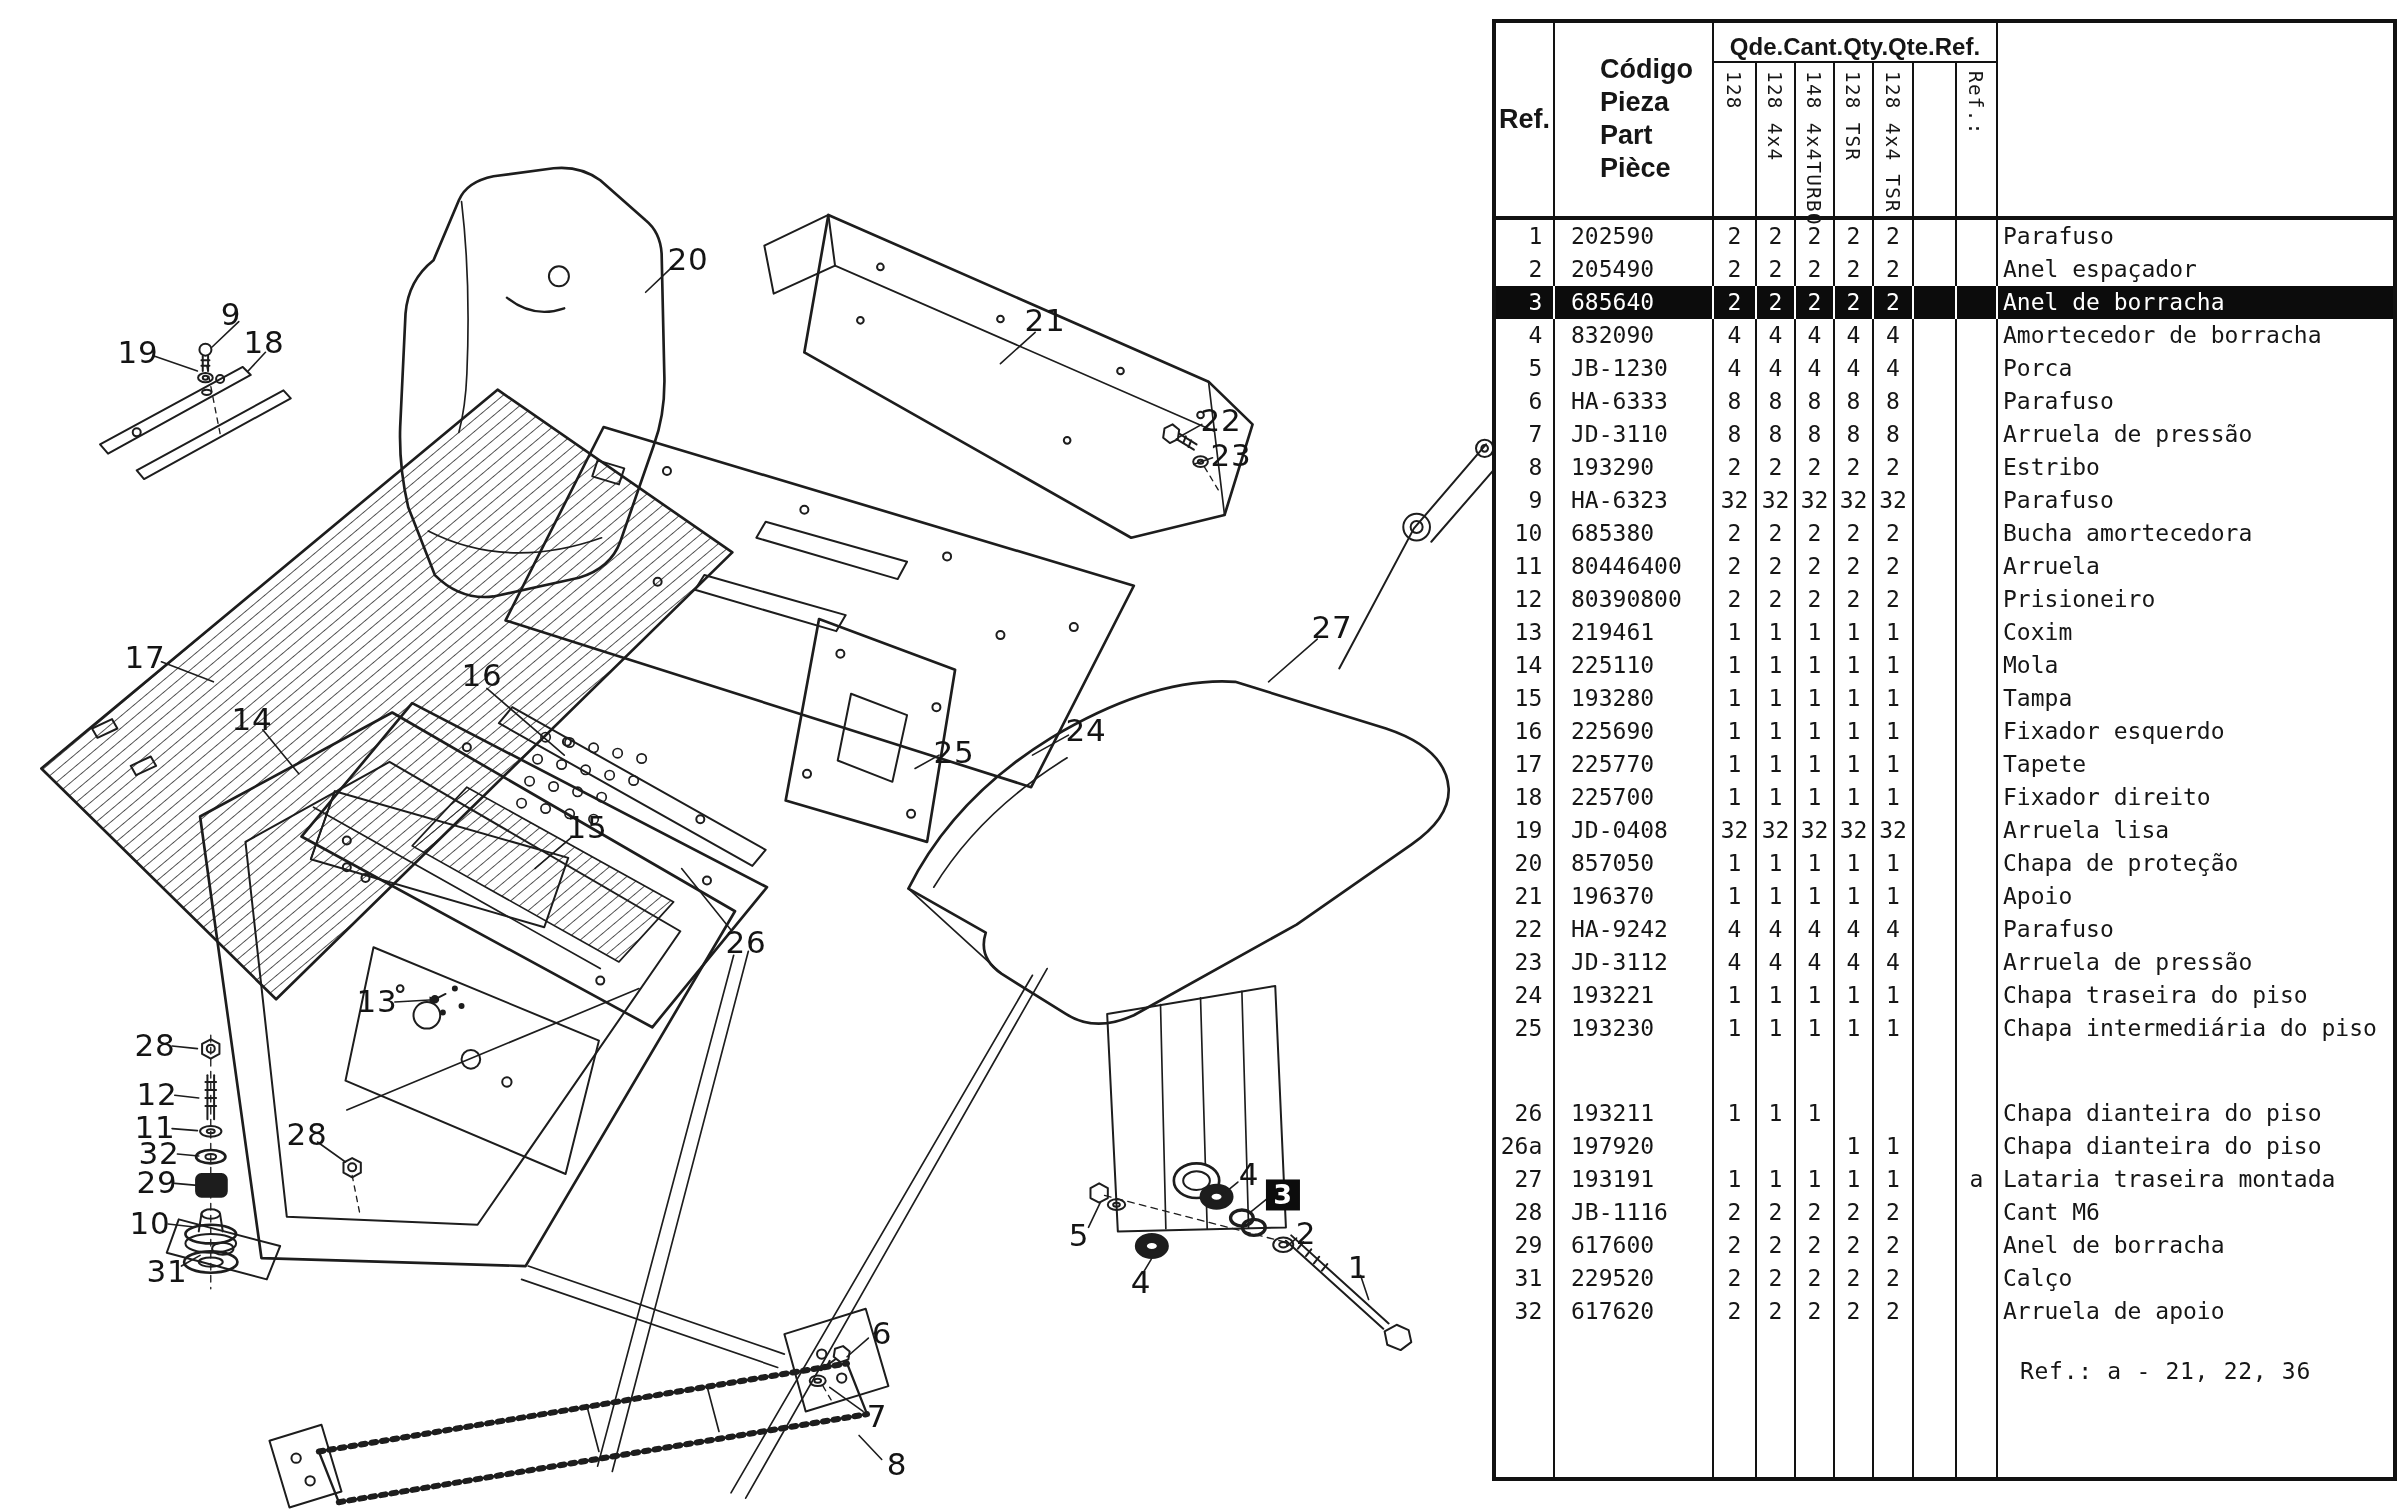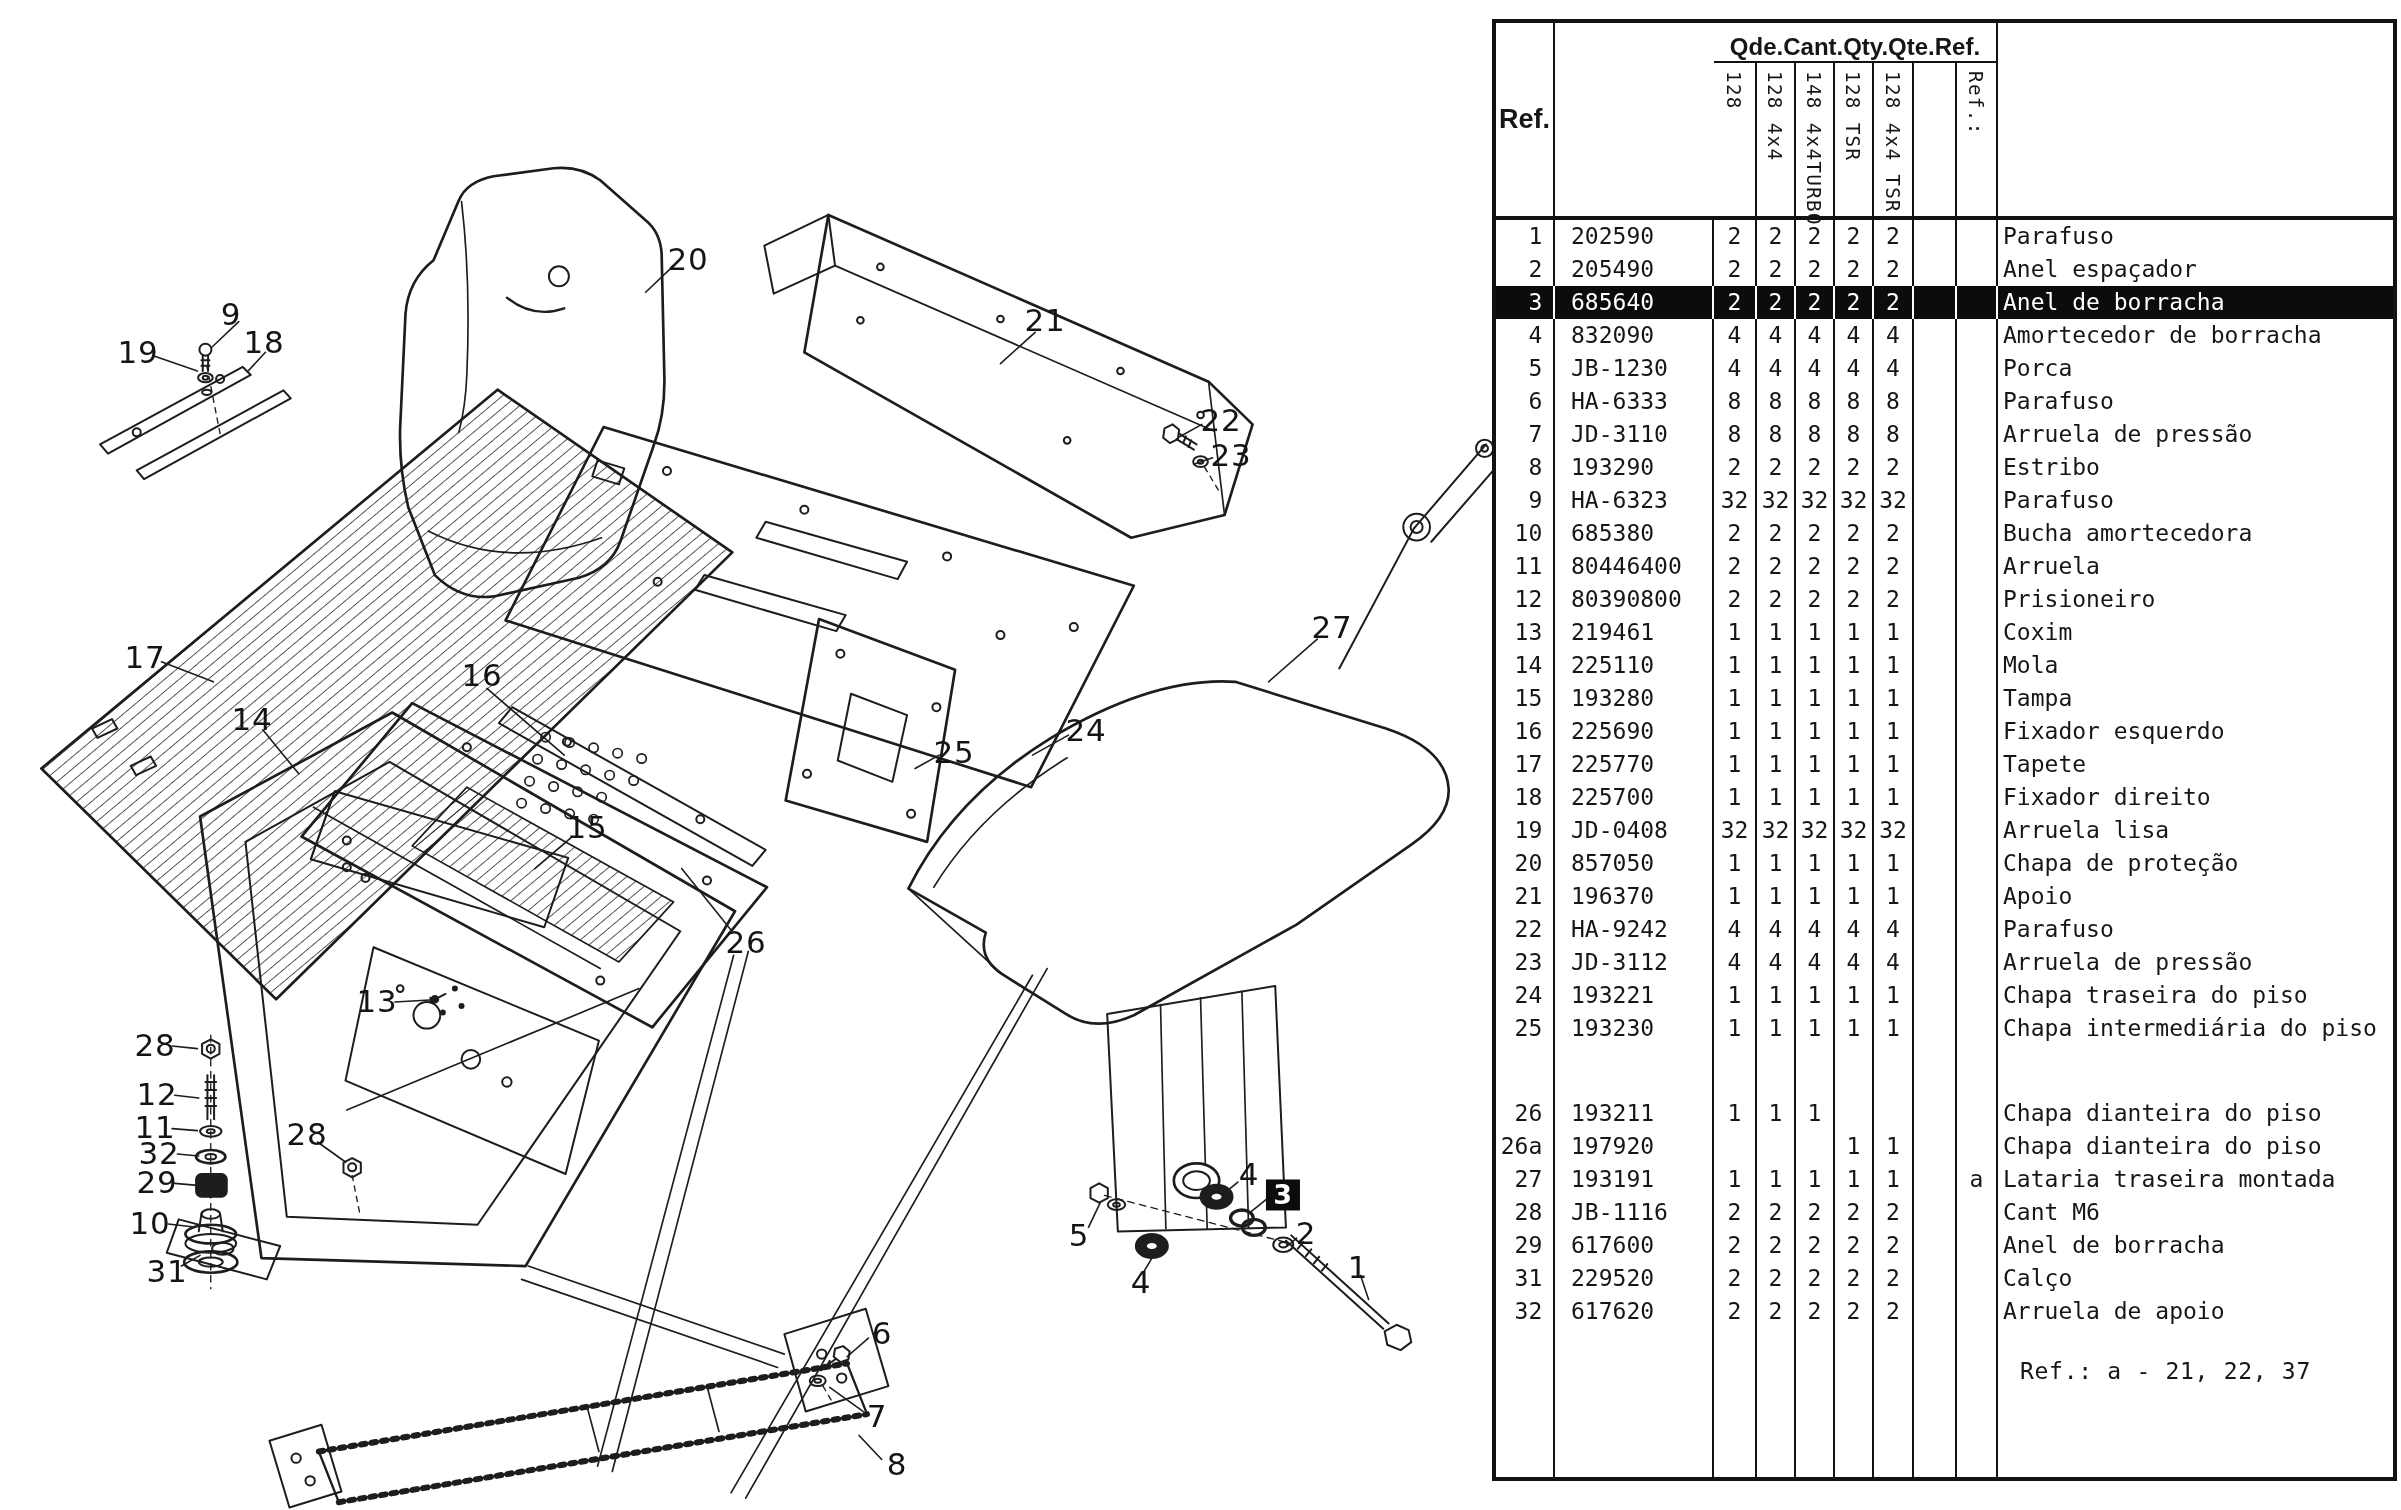--- a/index.html
+++ b/index.html
@@ -384,20 +384,24 @@
     <span class="co" style="left:1306px;top:1233px">2</span>
     <span class="co" style="left:1358px;top:1267px">1</span>
     <span class="co" style="left:882px;top:1333px">6</span>
     <span class="co" style="left:877px;top:1416px">7</span>
     <span class="co" style="left:897px;top:1464px">8</span>
   </div>
 
   <div class="ptable" style="position:absolute;">
     <div class="grid thead">
       <div class="hc h-ref bold">Ref.</div>
+      <div class="hc h-code bold">Código
+Pieza
+Part
+Pièce</div>
       <div class="hc h-band">
           <span class="bt">Qde.Cant.Qty.Qte.Ref.</span>
         </div>
       <div class="hc h-v v1">
           <span>128</span>
         </div>
       <div class="hc h-v v2">
           <span>128 4x4</span>
         </div>
       <div class="hc h-v v3">
@@ -855,16 +859,16 @@
           <div class="c cq cq2"></div>
           <div class="c cq cq3"></div>
           <div class="c cq cq4"></div>
           <div class="c cq cq5"></div>
           <div class="c c-blank"></div>
           <div class="c c-ra"></div>
           <div class="c c-den"></div>
         </div>
       </div>
 
-    <div class="footnote">Ref.:  a - 21, 22, 37</div>
+    <div class="footnote">Ref.:  a - 21, 22, 36</div>
   </div>
 </div>
 
 
 </body></html>

